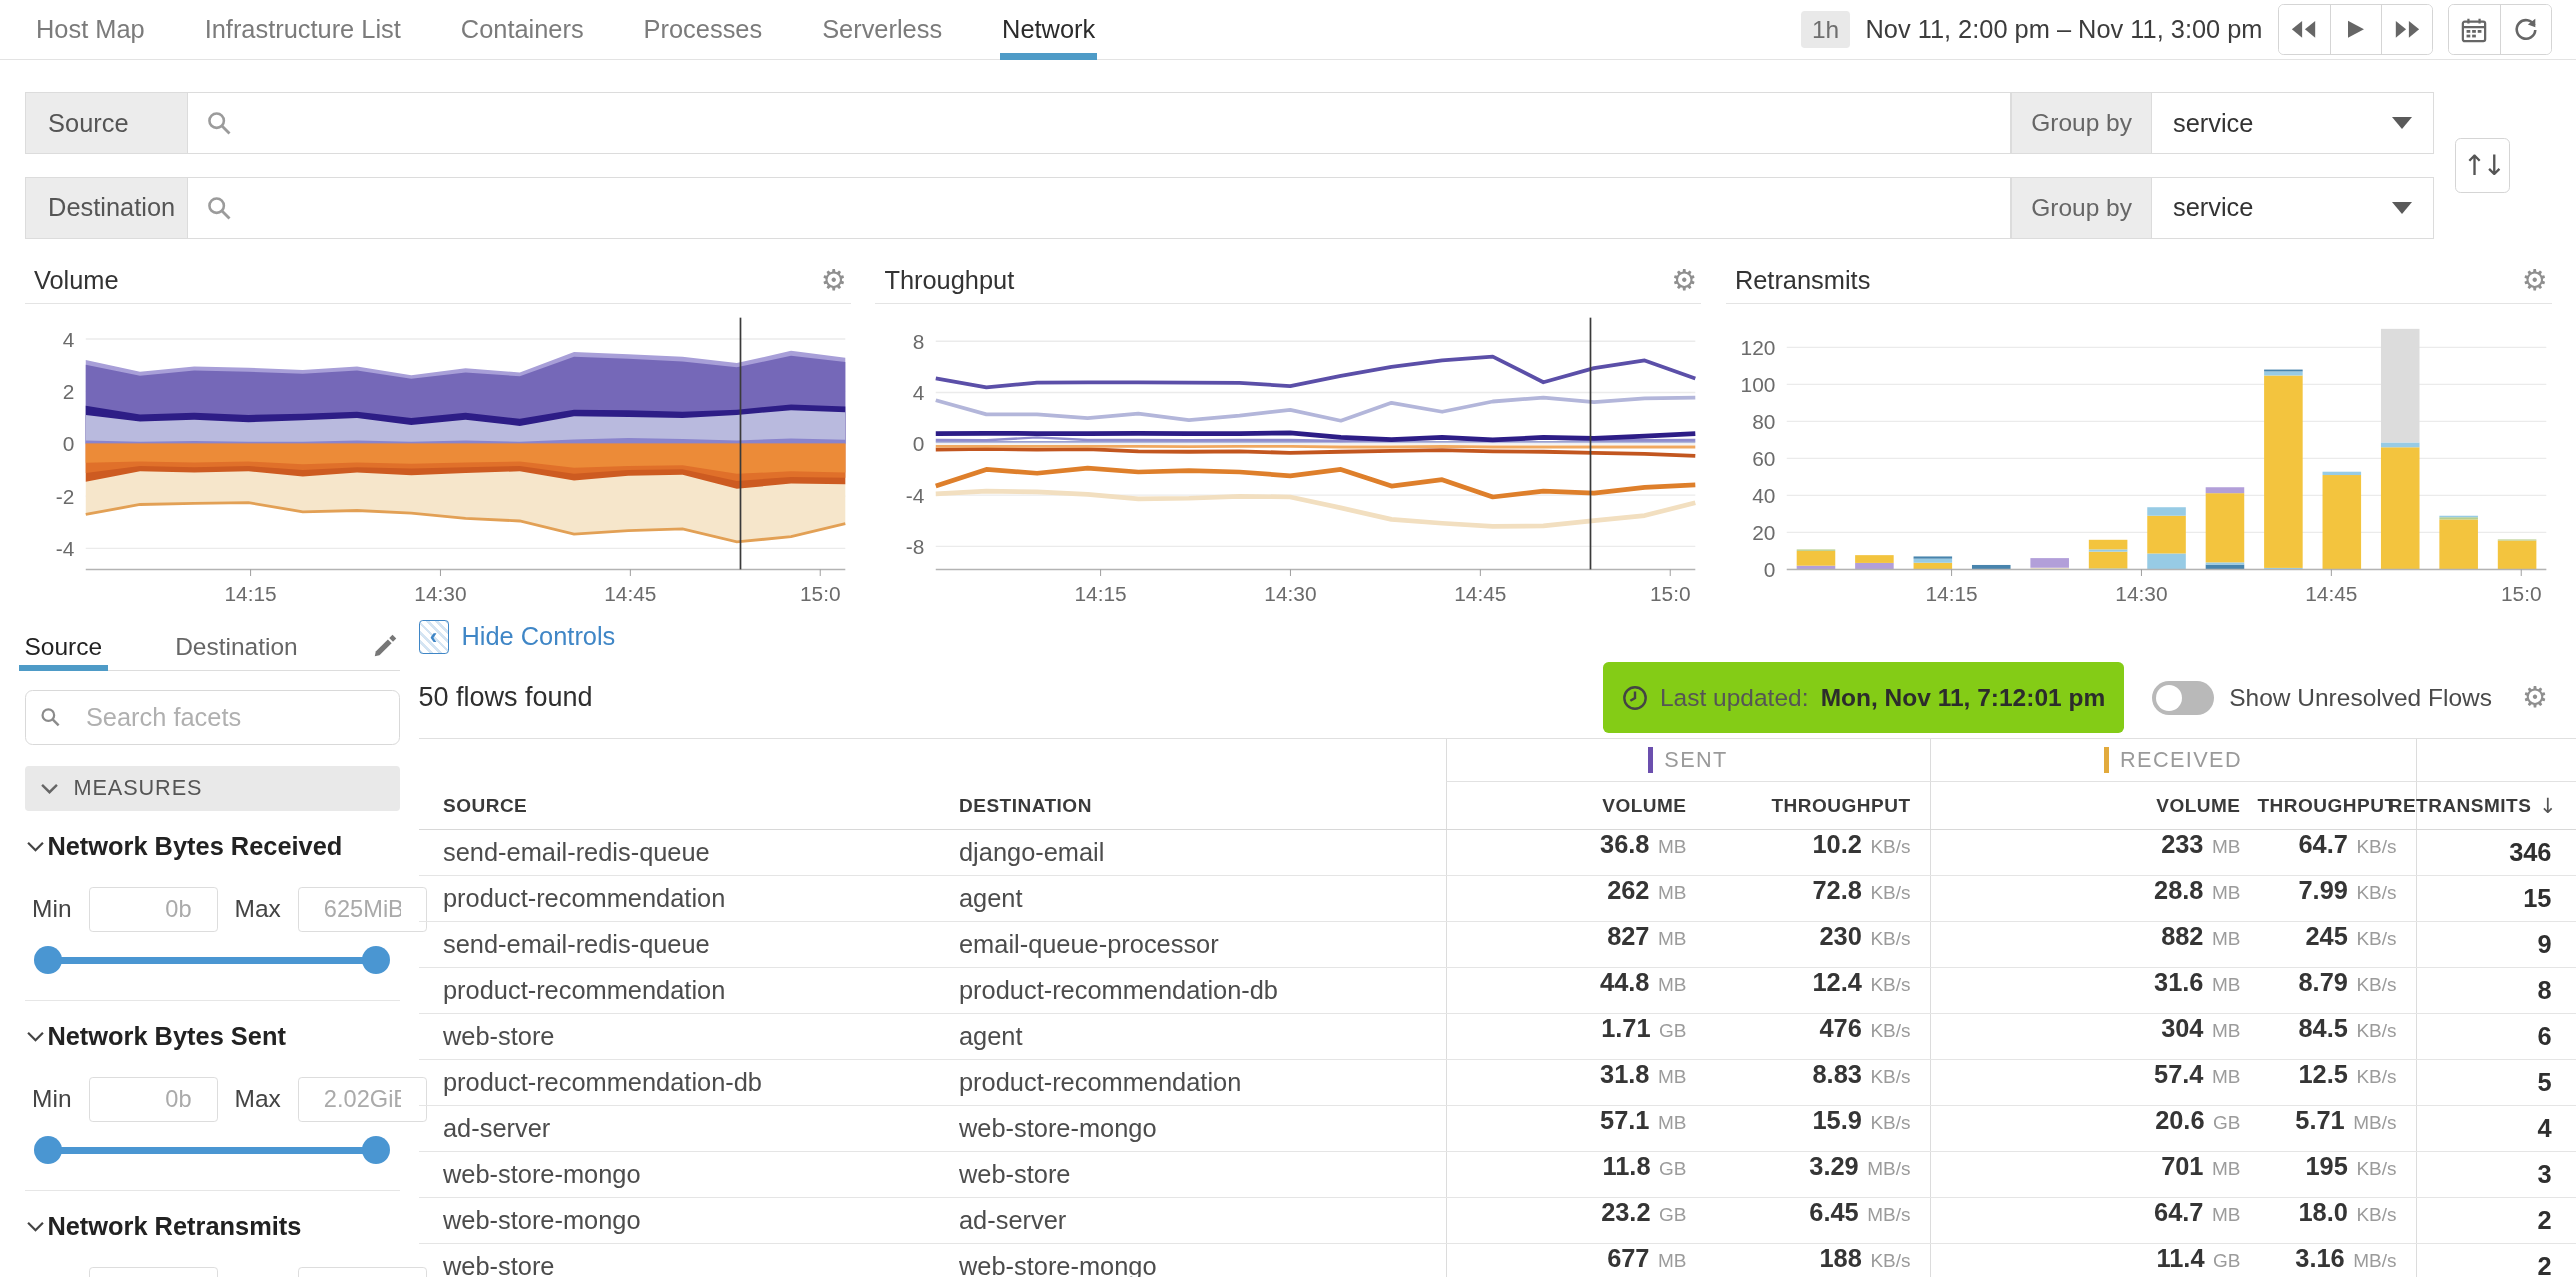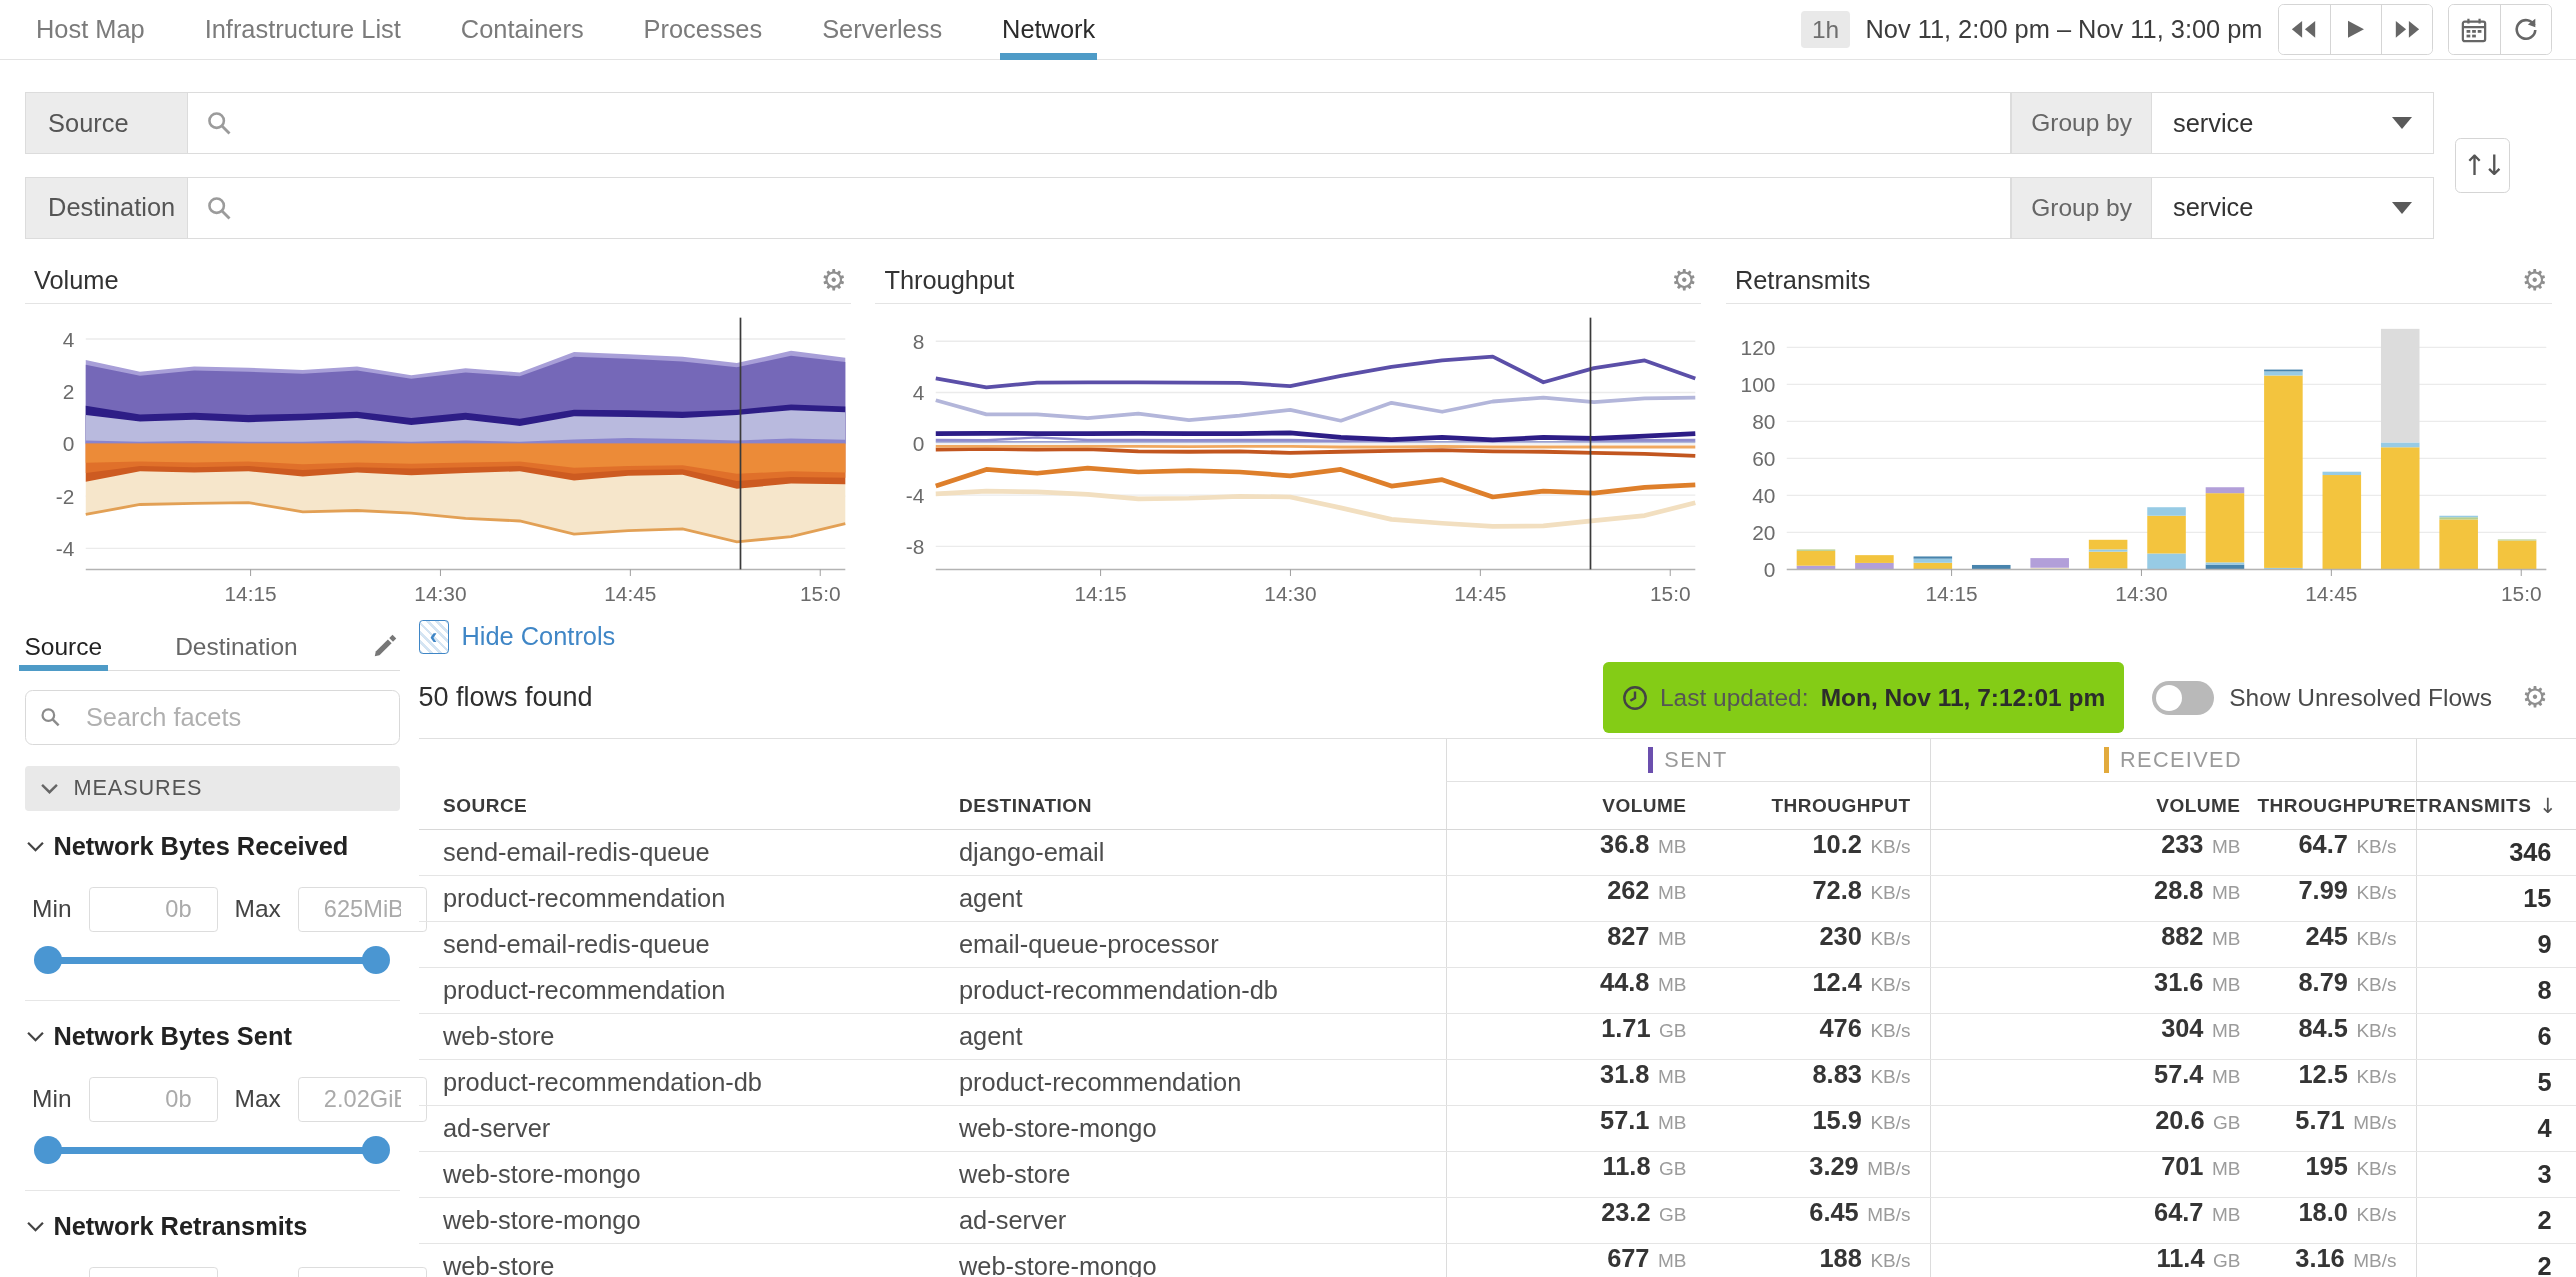--- a/index.html
+++ b/index.html
@@ -46,21 +46,21 @@
   .side-tabs { display:flex; align-items:center; border-bottom:0.9px solid #ddd; height:47px; }
   .side-tab { font-size:24.5px; color:#666; margin-right:73px; position:relative; height:47px; display:flex; align-items:center; cursor:pointer; }
   .side-tab.active { color:#222; }
   .side-tab.active::after { content:""; position:absolute; left:-5.7px; right:-5.7px; bottom:-0.9px; height:6.6px; background:var(--accent-blue); }
   .pencil { margin-left:auto; cursor:pointer; }
   .facet-search { margin-top:19px; height:55px; border:0.9px solid #d9d9d9; border-radius:7.5px; display:flex; align-items:center; padding:0 13px; gap:25px; }
   .facet-search input { border:none; outline:none; font-size:25.4px; color:#444; width:100%; font-family:inherit; }
   .facet-search input::placeholder { color:#b0b0b0; }
   .measures { margin-top:21px; height:45px; background:#e9e9e9; border-radius:3.8px; display:flex; align-items:center; padding:0 15px; gap:15px; font-size:21.7px; color:#555; letter-spacing:0.9px; cursor:pointer; }
   .facet { padding:21px 1.9px 5.7px; }
-  .facet-title { font-size:25.4px; font-weight:bold; color:#222; display:flex; gap:8px; align-items:center; cursor:pointer; }
+  .facet-title { font-size:25.4px; font-weight:bold; color:#222; display:flex; gap:2px; align-items:center; cursor:pointer; }
   .minmax { display:flex; align-items:center; gap:17px; margin:26px 0 9.4px; padding-left:5.7px; }
   .mm-label { font-size:24.5px; color:#444; }
   .mm-input { width:129px; height:45px; border:0.9px solid #ddd; border-radius:3.8px; text-align:right; padding:0 25px; font-size:23.6px; color:#999; font-family:inherit; outline:none; }
   .mm-input::placeholder { color:#aaa; }
   .slider { position:relative; height:38px; margin:7.5px 7.5px 0; }
   .slider-track { position:absolute; left:11.3px; right:11.3px; top:16px; height:6.6px; background:var(--slider-blue); border-radius:2.8px; }
   .slider-handle { position:absolute; top:4.7px; width:28px; height:28px; border-radius:50%; background:var(--slider-blue); cursor:grab; }
   .slider-handle.left { left:0; } .slider-handle.right { right:0; }
   .facet-divider { border-top:0.9px solid #e6e6e6; margin-top:15px; }
 

